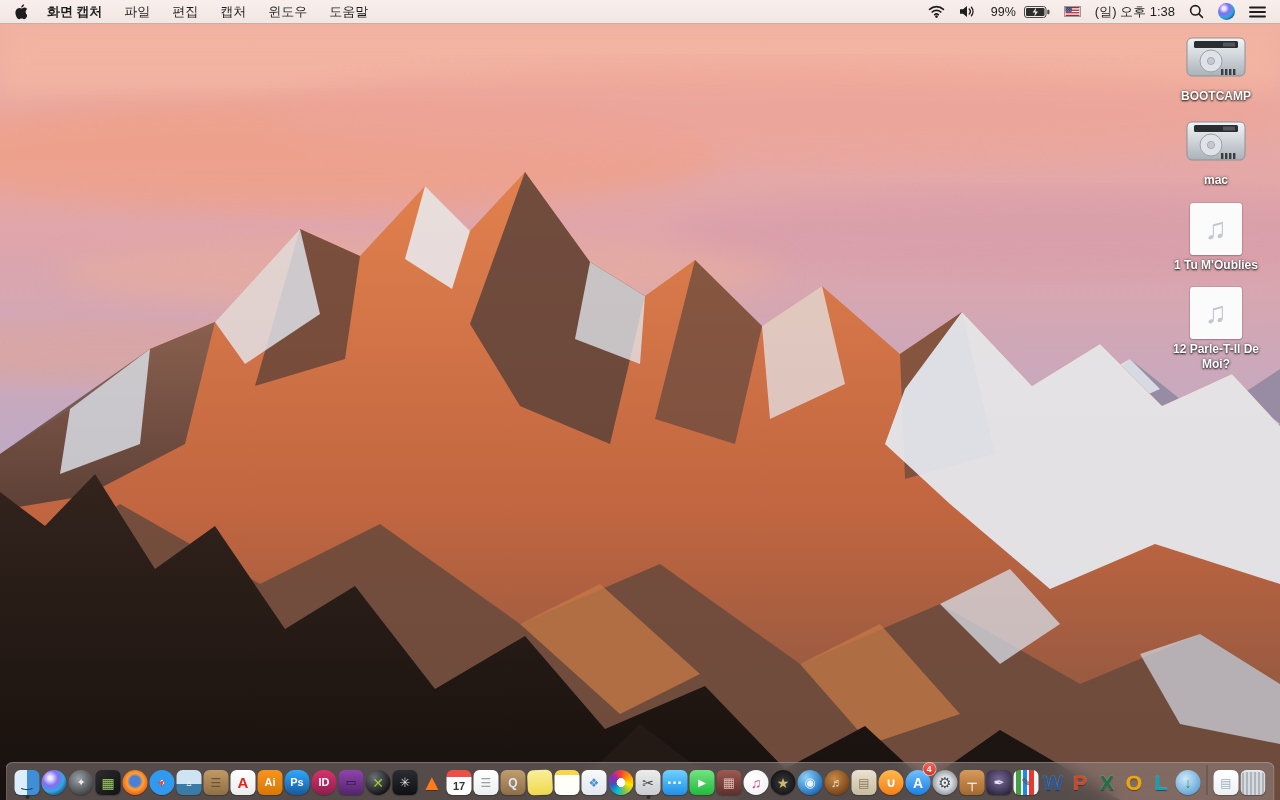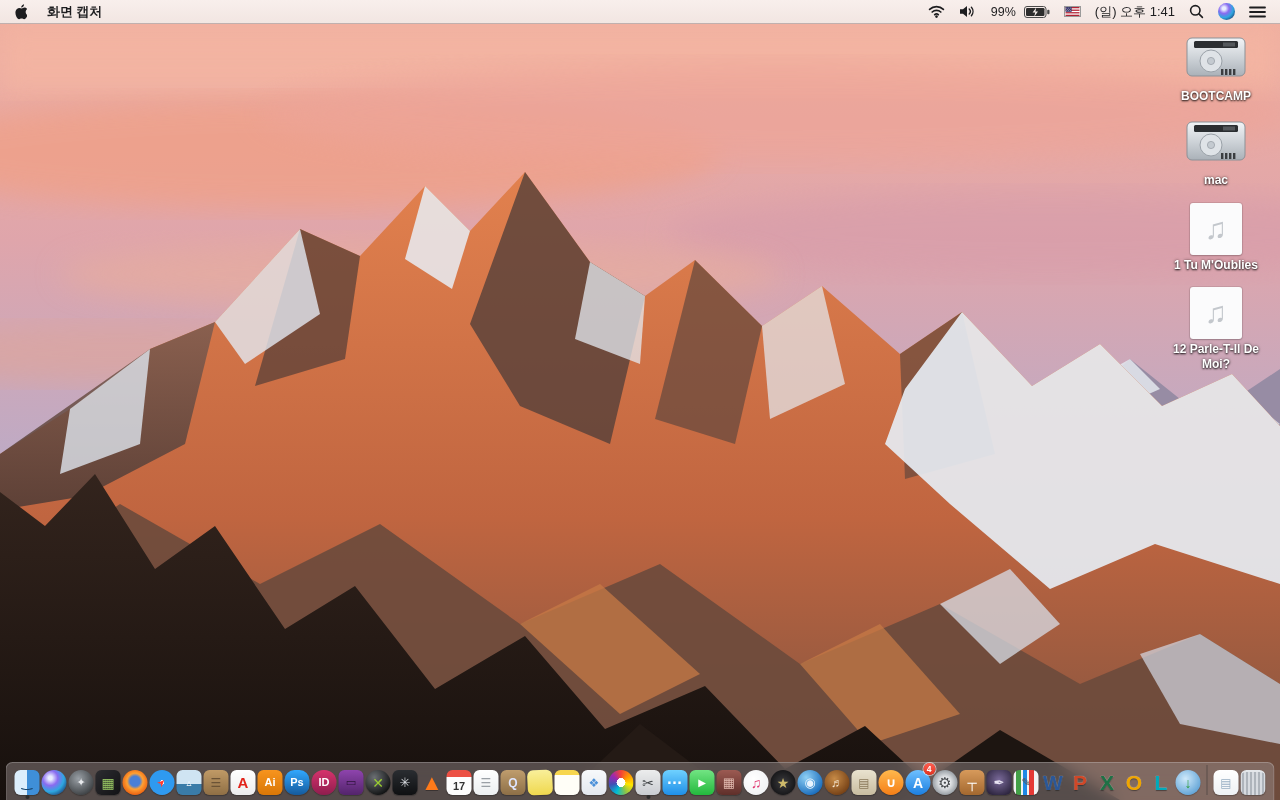--- a/index.html
+++ b/index.html
@@ -156,20 +156,21 @@
 </div>
 
 <div class="menubar">
   <span class="apple">
     <svg width="13" height="16" viewBox="0 0 14 17">
       <path fill="#1d1d1f" d="M10.8 0.2c.1.9-.3 1.8-.8 2.4-.6.7-1.5 1.2-2.3 1.1-.1-.8.3-1.7.9-2.3.5-.6 1.4-1.1 2.2-1.2z"></path>
       <path fill="#1d1d1f" d="M8.3 4.6c.9 0 1.7-.9 3-.9 1.1 0 2.3.6 3.1 1.7-2.7 1.5-2.3 5.3.4 6.4-.4.9-.6 1.3-1.1 2.1-.7 1.1-1.6 2.4-2.8 2.4-1.1 0-1.4-.7-2.7-.7-1.3 0-1.7.7-2.7.7-1.2 0-2.1-1.3-2.8-2.4C1.4 11.6 1.2 8.6 2 6.9c.7-1.6 2.2-2.7 3.6-2.7 1.2 0 2 .4 2.7.4z"></path>
     </svg>
   </span>
   <span class="mb-app">화면 캡처</span>
+  <span id="menu-items"><span class="mb-item">파일</span><span class="mb-item">편집</span><span class="mb-item">캡처</span><span class="mb-item">윈도우</span><span class="mb-item">도움말</span></span>
 
   <span class="mb-right">
     <span>
       <svg width="17" height="13" viewBox="0 0 17 13">
         <path d="M1.6 4.4a10 10 0 0 1 13.8 0" stroke="#1d1d1f" stroke-width="1.7" fill="none" stroke-linecap="round"></path>
         <path d="M4.2 7a6.3 6.3 0 0 1 8.6 0" stroke="#1d1d1f" stroke-width="1.7" fill="none" stroke-linecap="round"></path>
         <path d="M6.7 9.6a2.9 2.9 0 0 1 3.6 0" stroke="#1d1d1f" stroke-width="1.7" fill="none" stroke-linecap="round"></path>
         <circle cx="8.5" cy="11.6" r="1.3" fill="#1d1d1f"></circle>
       </svg>
     </span>
@@ -204,21 +205,21 @@
             <circle cx="3.7" cy="1.3" r="0.45"></circle>
             <circle cx="5.9" cy="1.3" r="0.45"></circle>
           <circle cx="2.6" cy="2.9" r="0.45"></circle>
             <circle cx="4.8" cy="2.9" r="0.45"></circle>
           <circle cx="1.5" cy="4.5" r="0.45"></circle>
             <circle cx="3.7" cy="4.5" r="0.45"></circle>
             <circle cx="5.9" cy="4.5" r="0.45"></circle>
         </g>
       </svg>
     </span>
-    <span class="clock">(일) 오후 1:41</span>
+    <span class="clock">(일) 오후 1:38</span>
     <span>
       <svg width="15" height="15" viewBox="0 0 15 15">
         <circle cx="6.3" cy="6.3" r="4.7" fill="none" stroke="#1d1d1f" stroke-width="1.6"></circle>
         <line x1="9.9" y1="9.9" x2="13.4" y2="13.4" stroke="#1d1d1f" stroke-width="1.6" stroke-linecap="round"></line>
       </svg>
     </span>
     <span class="siri-menu"></span>
     <span>
       <svg width="17" height="12" viewBox="0 0 17 12">
         <g stroke="#1d1d1f" stroke-width="1.8" stroke-linecap="round">

